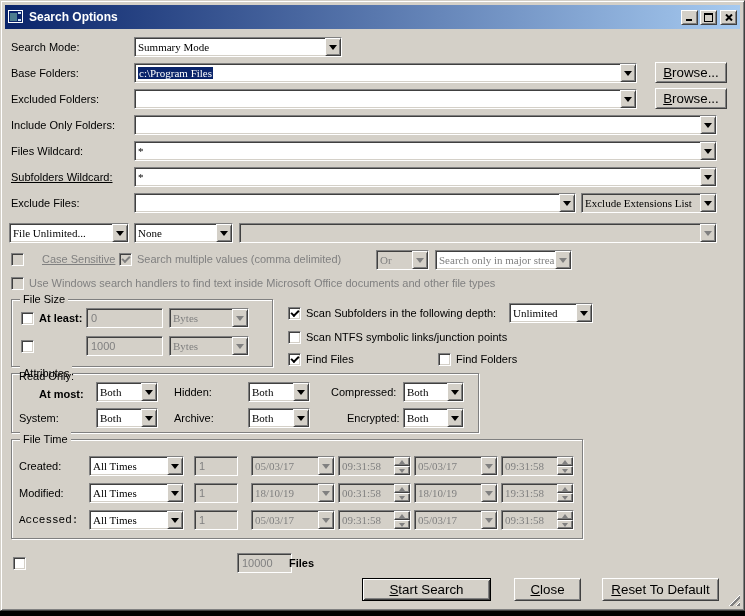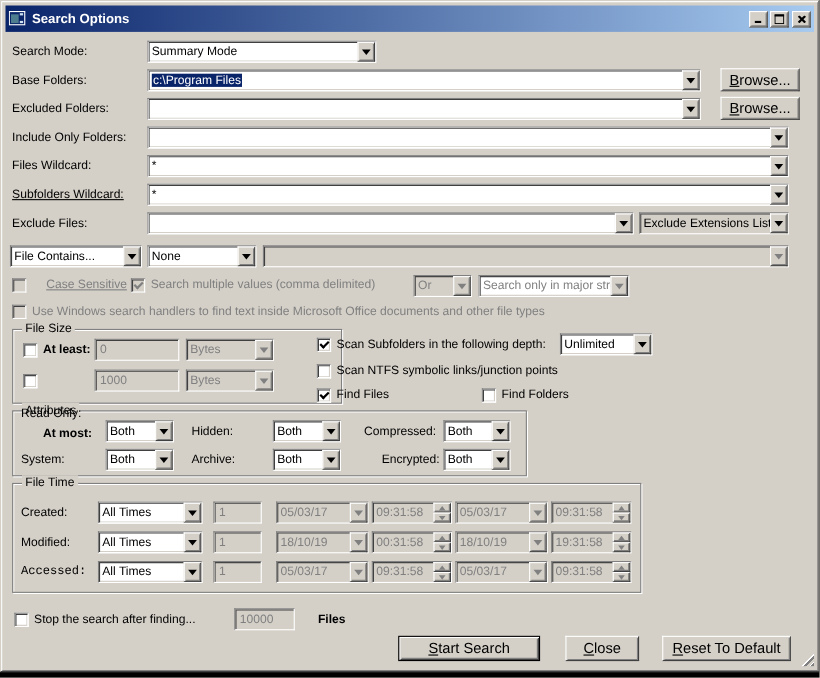--- a/index.html
+++ b/index.html
@@ -15,21 +15,21 @@
   .title{color:#fff;font-weight:bold;font-size:12px;margin-left:5px;flex:1;white-space:nowrap;}
   .tbtn{width:17px;height:15px;background:#d4d0c8;border:1px solid;border-color:#fff #404040 #404040 #fff;
         box-shadow:inset 1px 1px 0 #d4d0c8,inset -1px -1px 0 #808080;
         display:flex;align-items:center;justify-content:center;margin-left:2px;box-sizing:border-box;}
   .lbl{position:absolute;white-space:nowrap;line-height:14px;}
   .gray-text{color:#808080;}
   .field{position:absolute;height:20px;box-sizing:border-box;background:#fff;
          border:1px solid;border-color:#808080 #fff #fff #808080;
          box-shadow:inset 1px 1px 0 #404040,inset -1px -1px 0 #d4d0c8;display:flex;}
   .field.grayface{background:#d4d0c8;}
-  .val{flex:1;overflow:hidden;white-space:nowrap;padding:3px 3px 0;line-height:13px;}
+  .val{flex:1;overflow:hidden;white-space:nowrap;padding:3px 3px 0;line-height:13px;font-family:Liberation Serif, serif;}
   .dis .val{color:#808080;}
   .cbtn{width:16px;background:#d4d0c8;border:1px solid;border-color:#fff #404040 #404040 #fff;
         box-shadow:inset 1px 1px 0 #d4d0c8,inset -1px -1px 0 #808080;
         display:flex;align-items:center;justify-content:center;box-sizing:border-box;}
   .arr{width:0;height:0;border-left:4px solid transparent;border-right:4px solid transparent;border-top:5px solid #000;}
   .dis .arr{border-top-color:#808080;}
   .edit{position:absolute;height:20px;box-sizing:border-box;background:#fff;
         border:1px solid;border-color:#808080 #fff #fff #808080;
         box-shadow:inset 1px 1px 0 #404040,inset -1px -1px 0 #d4d0c8;
         padding:3px 4px 0;line-height:13px;white-space:nowrap;overflow:hidden;}
@@ -152,21 +152,21 @@
         </div>
   </div>
   <div class="field grayface" style="left:580px;top:192px;width:136px;">
     <div class="val">Exclude Extensions List</div>
     <div class="cbtn">
           <i class="arr"></i>
         </div>
   </div>
 
   <div class="field" style="left:8px;top:222px;width:120px;">
-    <div class="val">File Contains...</div>
+    <div class="val">File Unlimited...</div>
     <div class="cbtn">
           <i class="arr"></i>
         </div>
   </div>
   <div class="field" style="left:133px;top:222px;width:99px;gap:16px;">
     <div class="val">None</div>
     <div class="cbtn">
           <i class="arr"></i>
         </div>
   </div>
@@ -190,21 +190,21 @@
   <div class="field dis" style="left:434px;top:249px;width:137px;">
     <div class="val">Search only in major strea</div>
     <div class="cbtn">
           <i class="arr"></i>
         </div>
   </div>
 
   <span class="cb grayface" style="left:10px;top:276px;"></span>
   <span class="lbl gray-text" style="left:28px;top:275px;">Use Windows search handlers to find text inside Microsoft Office documents and other file types</span>
 
-  <div class="group" style="left:10px;top:298px;width:300px;height:68px;">
+  <div class="group" style="left:10px;top:298px;width:262px;height:68px;">
     <span class="gtitle">File Size</span>
   </div>
   <span class="cb" style="left:20px;top:311px;"></span>
   <span class="lbl" style="left:38px;top:310px;font-weight:bold;">At least:</span>
   <div class="edit grayface" style="left:85px;top:307px;width:77px;">0</div>
   <div class="field grayface dis" style="left:168px;top:307px;width:80px;">
     <div class="val">Bytes</div>
     <div class="cbtn">
           <i class="arr"></i>
         </div>
@@ -407,22 +407,21 @@
           <span class="sbtn">
             <i class="tri-up"></i>
           </span>
           <span class="sbtn">
             <i class="tri-down"></i>
           </span>
         </div>
   </div>
 
   <span class="cb" style="left:12px;top:556px;"></span>
-  <span class="lbl" style="left:30px;top:555px;">Stop the search after finding...</span>
-  <div class="edit grayface" style="left:212px;top:552px;width:55px;">10000</div>
+  <div class="edit grayface" style="left:236px;top:552px;width:55px;">10000</div>
   <span class="lbl" style="left:288px;top:555px;font-weight:bold;">Files</span>
 
   <button class="btn default" style="left:361px;top:577px;width:129px;"><u>S</u>tart Search</button>
   <button class="btn" style="left:513px;top:577px;width:67px;"><u>C</u>lose</button>
   <button class="btn" style="left:601px;top:577px;width:117px;"><u>R</u>eset To Default</button>
 
   <div class="grip"></div>
 </div>
 </div>
 

